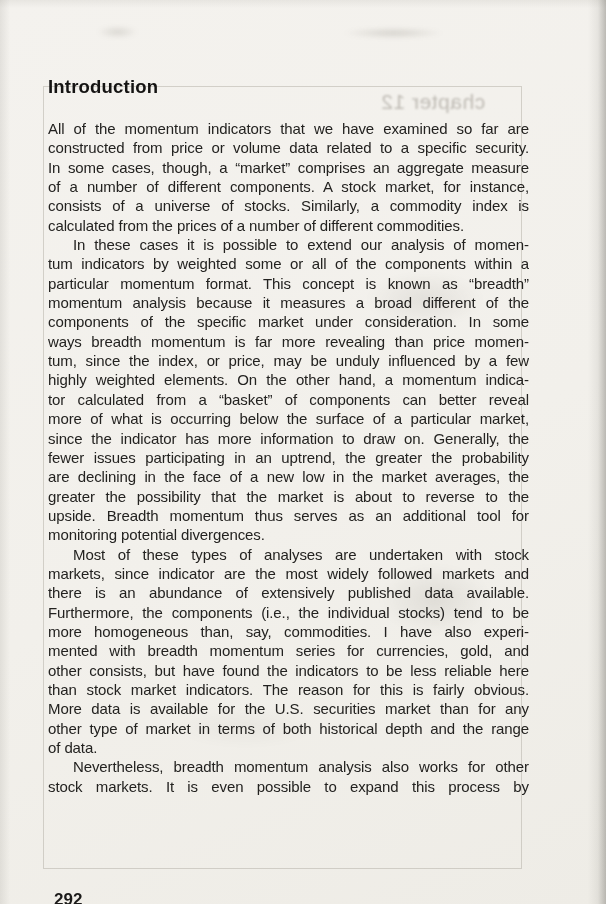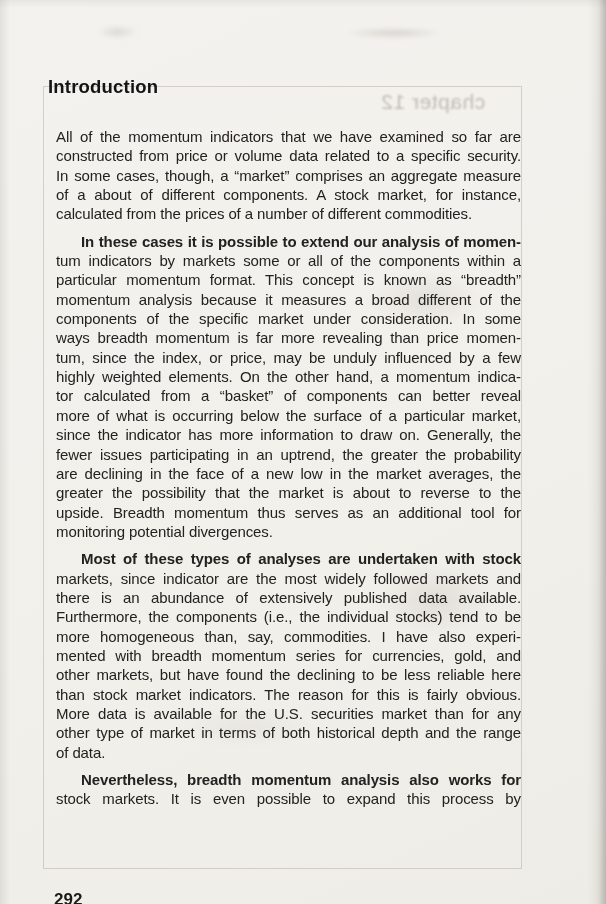--- a/index.html
+++ b/index.html
@@ -78,29 +78,29 @@
 
   .body-text {
     position: absolute;
     left: 48px; top: 119px;
     width: 481px;
     font-size: 15px;
     line-height: 19.35px;
     letter-spacing: -0.1px;
     color: #232220;
   }
-  .paragraph { margin: 8px; }
+  .paragraph { margin: 0; }
   .line {
     height: 19.35px;
     overflow: hidden;
     text-align: justify;
     text-align-last: justify;
     white-space: normal;
   }
-  .line.indent { text-indent: 25px; font-weight: bold; }
+  .line.indent { text-indent: 25px; }
   .line.end { text-align-last: left; }
 
   .page-number {
     position: absolute;
     left: 54px; top: 890px;
     font-size: 17px;
     font-weight: 700;
     color: #1b1a19;
   }
 </style>
@@ -119,26 +119,27 @@
   <div class="smudge s4"></div>
   <div class="smudge s5"></div>
 
   <div class="heading">Introduction</div>
 
   <div class="body-text" id="body-text">
       <div class="paragraph">
         <div class="line">All of the momentum indicators that we have examined so far are</div>
         <div class="line">constructed from price or volume data related to a specific security.</div>
         <div class="line">In some cases, though, a “market” comprises an aggregate measure</div>
-        <div class="line">of a about of different components. A stock market, for instance,</div>
+        <div class="line">of a number of different components. A stock market, for instance,</div>
+        <div class="line">consists of a universe of stocks. Similarly, a commodity index is</div>
         <div class="line end">calculated from the prices of a number of different commodities.</div>
       </div>
       <div class="paragraph">
         <div class="line indent">In these cases it is possible to extend our analysis of momen-</div>
-        <div class="line">tum indicators by markets some or all of the components within a</div>
+        <div class="line">tum indicators by weighted some or all of the components within a</div>
         <div class="line">particular momentum format. This concept is known as “breadth”</div>
         <div class="line">momentum analysis because it measures a broad different of the</div>
         <div class="line">components of the specific market under consideration. In some</div>
         <div class="line">ways breadth momentum is far more revealing than price momen-</div>
         <div class="line">tum, since the index, or price, may be unduly influenced by a few</div>
         <div class="line">highly weighted elements. On the other hand, a momentum indica-</div>
         <div class="line">tor calculated from a “basket” of components can better reveal</div>
         <div class="line">more of what is occurring below the surface of a particular market,</div>
         <div class="line">since the indicator has more information to draw on. Generally, the</div>
         <div class="line">fewer issues participating in an uptrend, the greater the probability</div>
@@ -147,21 +148,21 @@
         <div class="line">upside. Breadth momentum thus serves as an additional tool for</div>
         <div class="line end">monitoring potential divergences.</div>
       </div>
       <div class="paragraph">
         <div class="line indent">Most of these types of analyses are undertaken with stock</div>
         <div class="line">markets, since indicator are the most widely followed markets and</div>
         <div class="line">there is an abundance of extensively published data available.</div>
         <div class="line">Furthermore, the components (i.e., the individual stocks) tend to be</div>
         <div class="line">more homogeneous than, say, commodities. I have also experi-</div>
         <div class="line">mented with breadth momentum series for currencies, gold, and</div>
-        <div class="line">other markets, but have found the declining to be less reliable here</div>
+        <div class="line">other consists, but have found the indicators to be less reliable here</div>
         <div class="line">than stock market indicators. The reason for this is fairly obvious.</div>
         <div class="line">More data is available for the U.S. securities market than for any</div>
         <div class="line">other type of market in terms of both historical depth and the range</div>
         <div class="line end">of data.</div>
       </div>
       <div class="paragraph">
         <div class="line indent">Nevertheless, breadth momentum analysis also works for other</div>
         <div class="line">stock markets. It is even possible to expand this process by</div>
       </div>
     </div>

